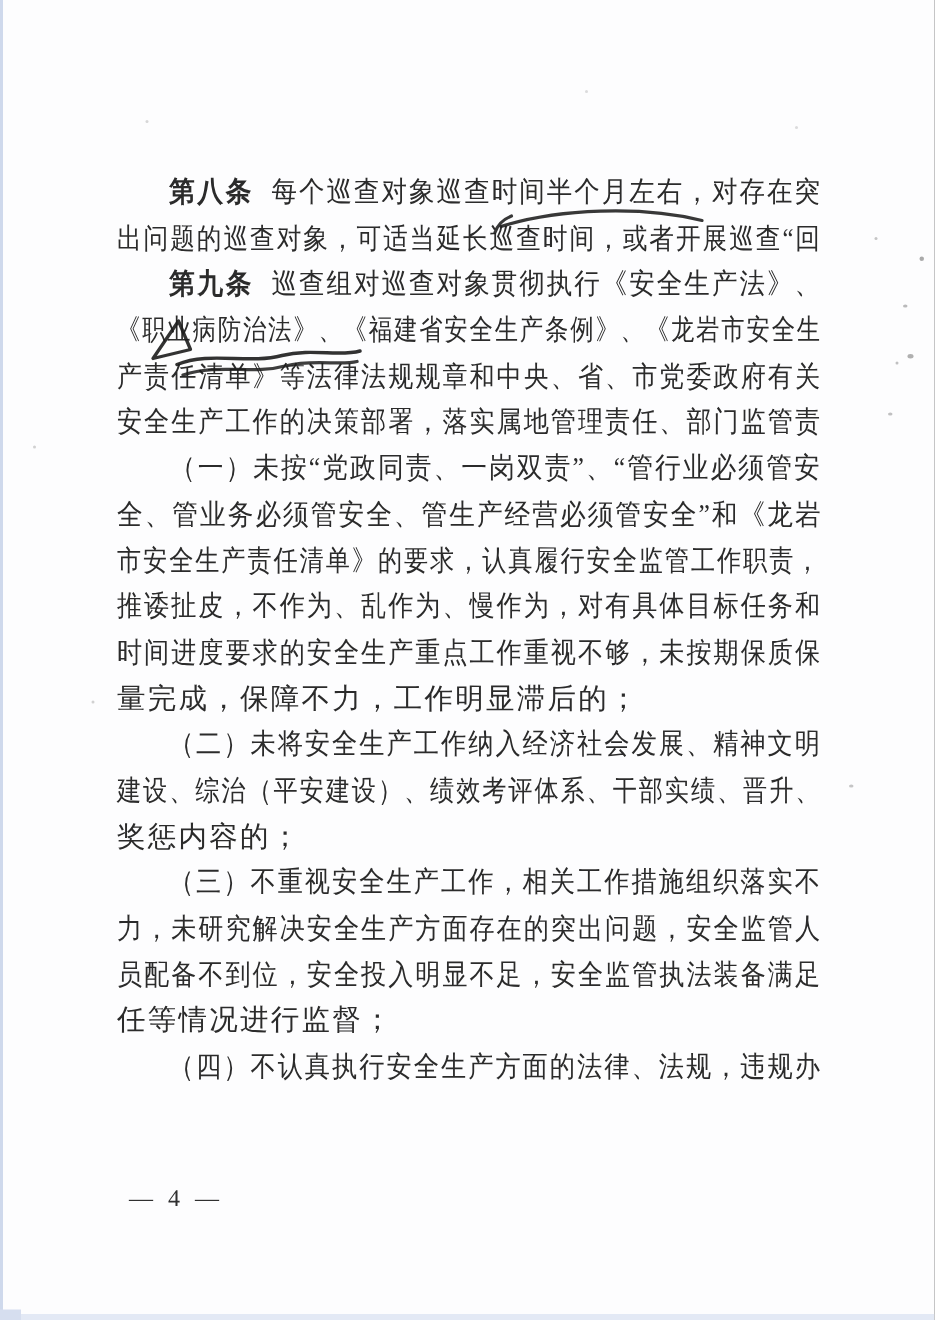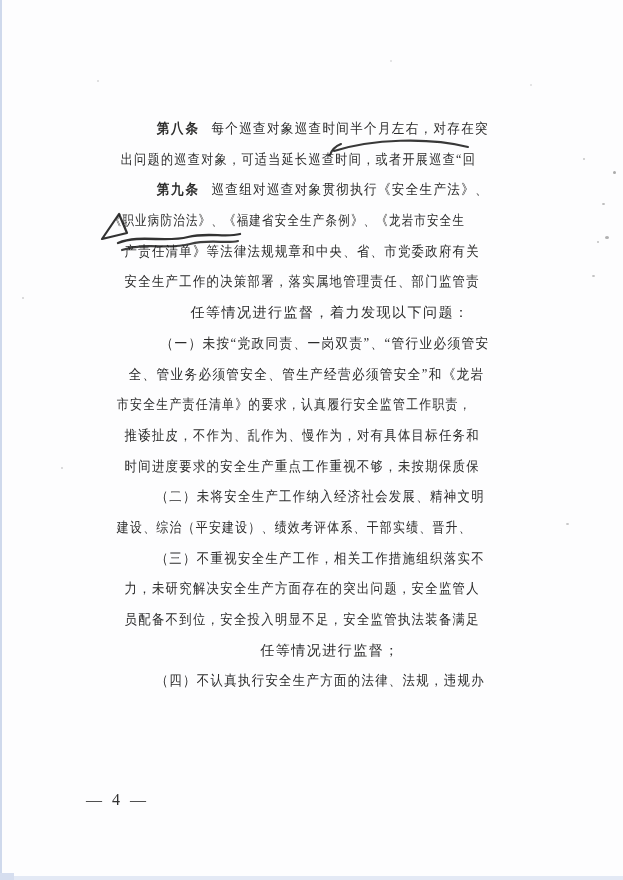--- a/index.html
+++ b/index.html
@@ -10,22 +10,22 @@
     overflow:hidden;
     font-family:"Liberation Serif","DejaVu Serif",serif;
     color:#2b2b2b;
   }
   
   .edge-left{position:absolute;left:0;top:0;width:2px;height:880px;background:#cfd9ec;}
   .edge-bottom{position:absolute;left:0;bottom:0;width:623px;height:4px;background:#e3e9f5;}
   .edge-corner{position:absolute;left:0;bottom:0;width:14px;height:7px;background:#d6deef;}
 
   .content{
-    position:absolute;left:95px;top:114px;width:470px;
-    font-size:14px;line-height:30.7px;letter-spacing:1.5px;text-align:center;
+    position:absolute;left:78px;top:114px;width:470px;
+    font-size:19px;line-height:30.7px;letter-spacing:1.5px;
   }
   .line{white-space:nowrap;transform-origin:left center;height:30.7px;}
   .indent{padding-left:39px;}
   .term{font-weight:700;margin-right:13px;letter-spacing:2px;}
 
   .footer{
     position:absolute;left:86px;top:791px;
     font-size:16px;letter-spacing:3px;color:#303030;
     font-family:"Liberation Serif","DejaVu Serif",serif;
   }
@@ -68,28 +68,29 @@
   <div class="speckle s11"></div>
   <div class="speckle s12"></div>
 
   <div class="content">
     <div class="line fit indent" style="transform: scaleX(0.895238);"><b class="term">第八条</b><span>每个巡查对象巡查时间半个月左右，对存在突</span></div>
     <div class="line fit" style="transform: scaleX(0.865562);"><span>出问题的巡查对象，可适当延长巡查时间，或者开展巡查“回</span></div>
     <div class="line fit indent" style="transform: scaleX(0.895238);"><b class="term">第九条</b><span>巡查组对巡查对象贯彻执行《安全生产法》、</span></div>
     <div class="line fit" style="transform: scaleX(0.818815);"><span>《职业病防治法》、《福建省安全生产条例》、《龙岩市安全生</span></div>
     <div class="line fit" style="transform: scaleX(0.881801);"><span>产责任清单》等法律法规规章和中央、省、市党委政府有关</span></div>
     <div class="line fit" style="transform: scaleX(0.881801);"><span>安全生产工作的决策部署，落实属地管理责任、部门监管责</span></div>
-    <div class="line"><span>任等情况进行监督，着力发现以下问题：</span></div>
     <div class="line fit indent" style="transform: scaleX(0.903846);"><span>（一）未按“党政同责、一岗双责”、“管行业必须管安</span></div>
     <div class="line fit" style="transform: scaleX(0.900383);"><span>全、管业务必须管安全、管生产经营必须管安全”和《龙岩</span></div>
     <div class="line fit" style="transform: scaleX(0.848375);"><span>市安全生产责任清单》的要求，认真履行安全监管工作职责，</span></div>
     <div class="line fit" style="transform: scaleX(0.881801);"><span>推诿扯皮，不作为、乱作为、慢作为，对有具体目标任务和</span></div>
     <div class="line fit" style="transform: scaleX(0.881801);"><span>时间进度要求的安全生产重点工作重视不够，未按期保质保</span></div>
+    <div class="line"><span>量完成，保障不力，工作明显滞后的；</span></div>
     <div class="line fit indent" style="transform: scaleX(0.885122);"><span>（二）未将安全生产工作纳入经济社会发展、精神文明</span></div>
     <div class="line fit" style="transform: scaleX(0.848375);"><span>建设、综治（平安建设）、绩效考评体系、干部实绩、晋升、</span></div>
+    <div class="line"><span>奖惩内容的；</span></div>
     <div class="line fit indent" style="transform: scaleX(0.885122);"><span>（三）不重视安全生产工作，相关工作措施组织落实不</span></div>
     <div class="line fit" style="transform: scaleX(0.881801);"><span>力，未研究解决安全生产方面存在的突出问题，安全监管人</span></div>
     <div class="line fit" style="transform: scaleX(0.881801);"><span>员配备不到位，安全投入明显不足，安全监管执法装备满足</span></div>
     <div class="line"><span>任等情况进行监督；</span></div>
     <div class="line fit indent" style="transform: scaleX(0.885122);"><span>（四）不认真执行安全生产方面的法律、法规，违规办</span></div>
   </div>
 
   <div class="footer">— 4 —</div>
 
   <svg class="pen-marks" width="623" height="880" viewBox="0 0 623 880">

